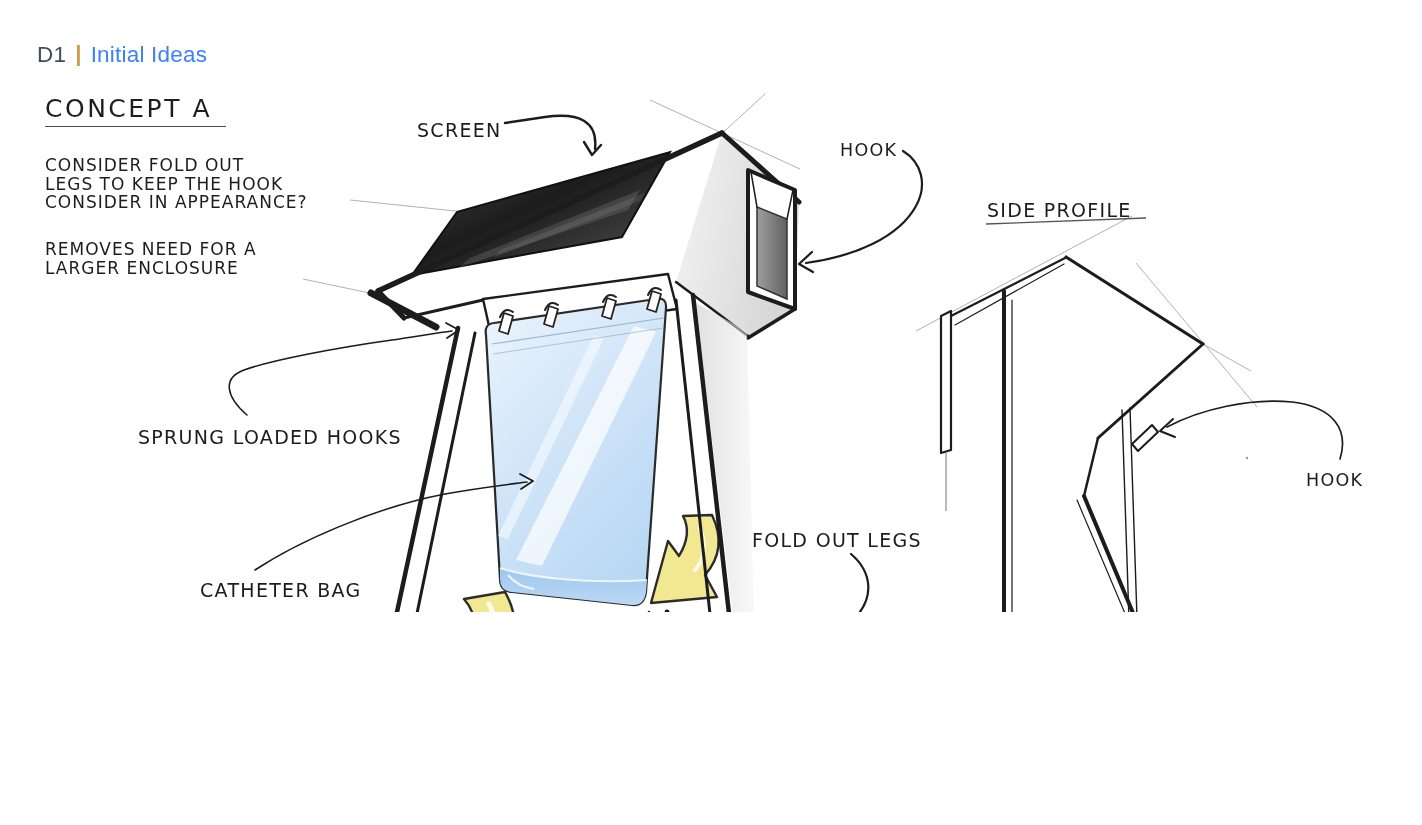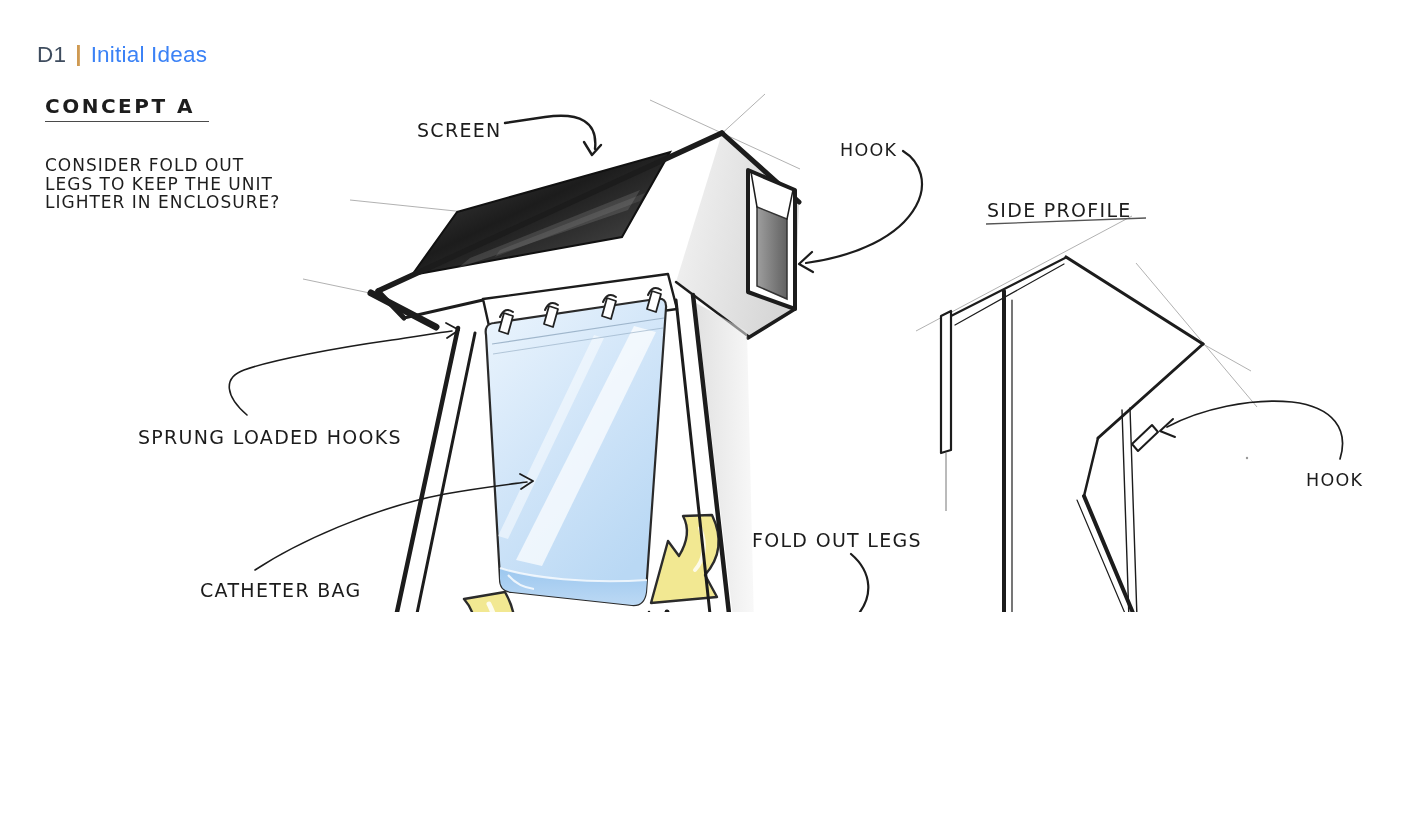--- a/index.html
+++ b/index.html
@@ -4,21 +4,21 @@
 <style>
   html,body{margin:0;padding:0;background:#ffffff;}
   .page{position:relative;width:1422px;height:612px;background:#ffffff;overflow:hidden;
         font-family:"Liberation Sans",sans-serif;}
   .doc-header{position:absolute;left:37px;top:42px;display:flex;align-items:baseline;
               font-size:22.5px;letter-spacing:.2px;}
   .doc-code{color:#3e4c5e;}
   .doc-sep{color:#cf9a52;font-weight:bold;margin:0 9px;transform:translateY(-1px);}
   .doc-title{color:#3b82f6;}
   .hand{font-family:"DejaVu Sans",sans-serif;color:#1d1d1d;}
-  .concept-title{position:absolute;left:45px;top:94px;font-size:20px;font-weight:bold;
+  .concept-title{position:absolute;left:45px;top:94px;font-size:25px;font-weight:normal;
                  letter-spacing:2.5px;border-bottom:1.7px solid #4a4a4a;padding:0 14px 3px 0;}
   .note{position:absolute;left:45px;font-size:17px;line-height:18.5px;letter-spacing:1px;
         white-space:nowrap;}
   .note-1{top:156px;}
   .note-2{top:240px;}
   svg{position:absolute;left:0;top:0;}
   .hand-label{font-family:"DejaVu Sans",sans-serif;font-size:19px;letter-spacing:1.3px;fill:#1c1c1c;}
   .hand-label-sm{font-family:"DejaVu Sans",sans-serif;font-size:17.5px;letter-spacing:1.3px;fill:#1c1c1c;}
   .ink{stroke:#1c1c1c;fill:none;stroke-linecap:round;stroke-linejoin:round;}
   .cons{stroke:#a8a8a8;stroke-width:.9;fill:none;}
@@ -31,22 +31,26 @@
   <div class="doc-header">
     <span class="doc-code">D1</span>
     <span class="doc-sep">|</span>
     <span class="doc-title">Initial Ideas</span>
   </div>
 
   <div class="concept-title hand">CONCEPT A</div>
 
   <div class="note note-1 hand">
     <span>CONSIDER FOLD OUT</span><br>
-    <span>LEGS TO KEEP THE UNIT</span><br>
-    <span>LIGHTER IN ENCLOSURE?</span>
+    <span>LEGS TO KEEP THE HOOK</span><br>
+    <span>CONSIDER IN APPEARANCE?</span>
+  </div>
+  <div class="note note-2 hand">
+    <span>REMOVES NEED FOR A</span><br>
+    <span>LARGER ENCLOSURE</span>
   </div>
 
   <svg width="1422" height="825" viewBox="0 0 1422 825">
     <defs>
       <linearGradient id="gradScreen" x1="0" y1="0" x2="1" y2="1">
         <stop offset="0" stop-color="#4a4a4a"></stop>
           <stop offset=".45" stop-color="#1c1c1c"></stop>
         <stop offset=".75" stop-color="#3b3b3b"></stop>
           <stop offset="1" stop-color="#161616"></stop>
       </linearGradient>

